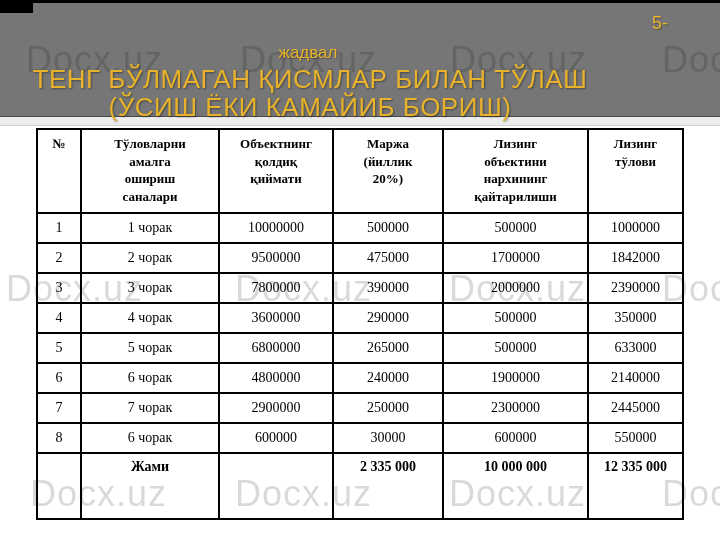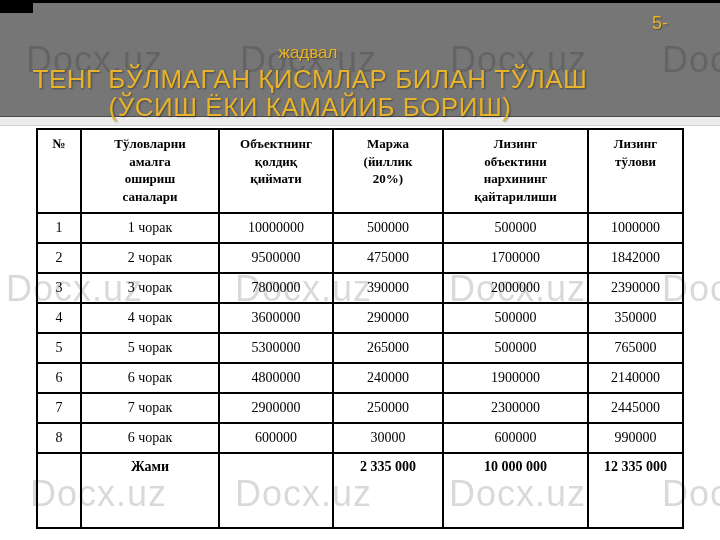--- a/index.html
+++ b/index.html
@@ -101,21 +101,21 @@
   table.lease td.data {
     font-size: 14px; font-weight: normal;
     vertical-align: middle;
     height: 30px;
     box-sizing: border-box;
   }
   table.lease tr.total td {
     font-size: 14px; font-weight: bold;
     vertical-align: top;
     padding-top: 5px;
-    height: 75px;
+    height: 66px;
     box-sizing: border-box;
   }
 
   .c1 { width: 44px; }
   .c2 { width: 138px; }
   .c3 { width: 114px; }
   .c4 { width: 110px; }
   .c5 { width: 145px; }
   .c6 { width: 95px; }
 </style>
@@ -207,24 +207,24 @@
         <td class="data">4</td>
         <td class="data">4 чорак</td>
         <td class="data">3600000</td>
         <td class="data">290000</td>
         <td class="data">500000</td>
         <td class="data">350000</td>
       </tr>
       <tr>
         <td class="data">5</td>
         <td class="data">5 чорак</td>
-        <td class="data">5300000</td>
+        <td class="data">6800000</td>
         <td class="data">265000</td>
         <td class="data">500000</td>
-        <td class="data">765000</td>
+        <td class="data">633000</td>
       </tr>
       <tr>
         <td class="data">6</td>
         <td class="data">6 чорак</td>
         <td class="data">4800000</td>
         <td class="data">240000</td>
         <td class="data">1900000</td>
         <td class="data">2140000</td>
       </tr>
       <tr>
@@ -234,21 +234,21 @@
         <td class="data">250000</td>
         <td class="data">2300000</td>
         <td class="data">2445000</td>
       </tr>
       <tr>
         <td class="data">8</td>
         <td class="data">6 чорак</td>
         <td class="data">600000</td>
         <td class="data">30000</td>
         <td class="data">600000</td>
-        <td class="data">990000</td>
+        <td class="data">550000</td>
       </tr>
       <tr class="total">
         <td></td>
         <td>Жами</td>
         <td></td>
         <td>2 335 000</td>
         <td>10 000 000</td>
         <td>12 335 000</td>
       </tr>
     </tbody>

